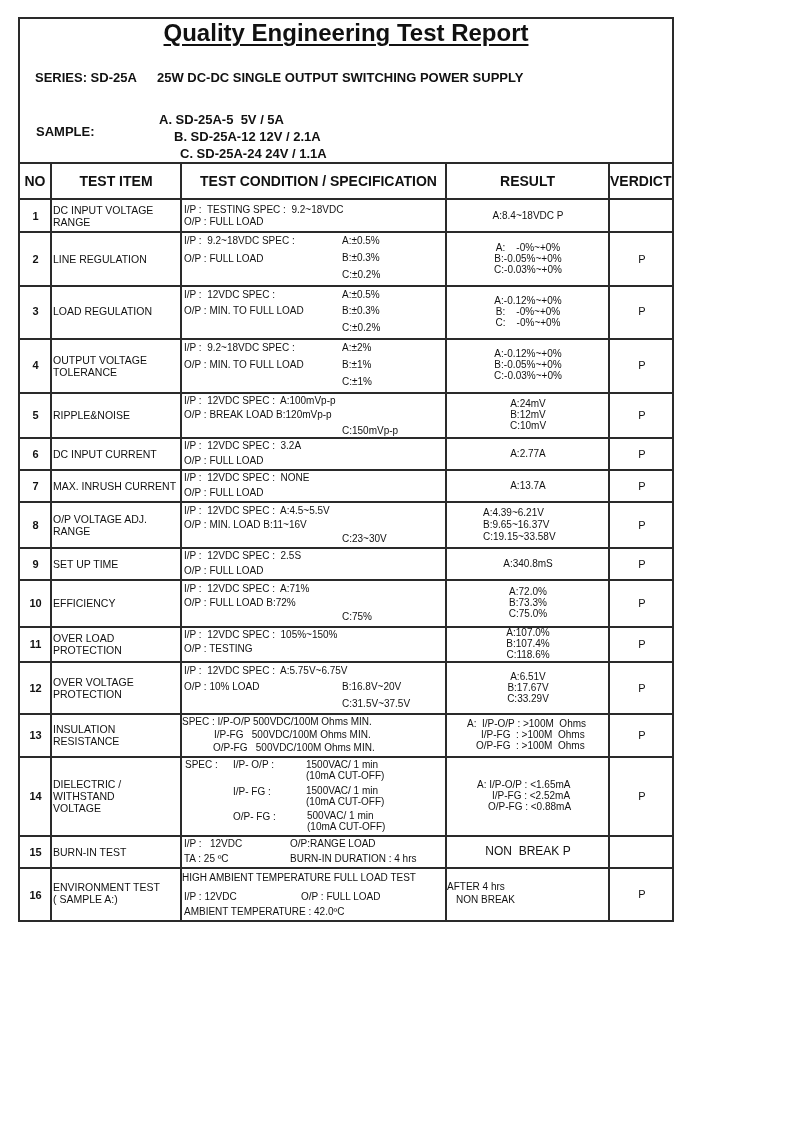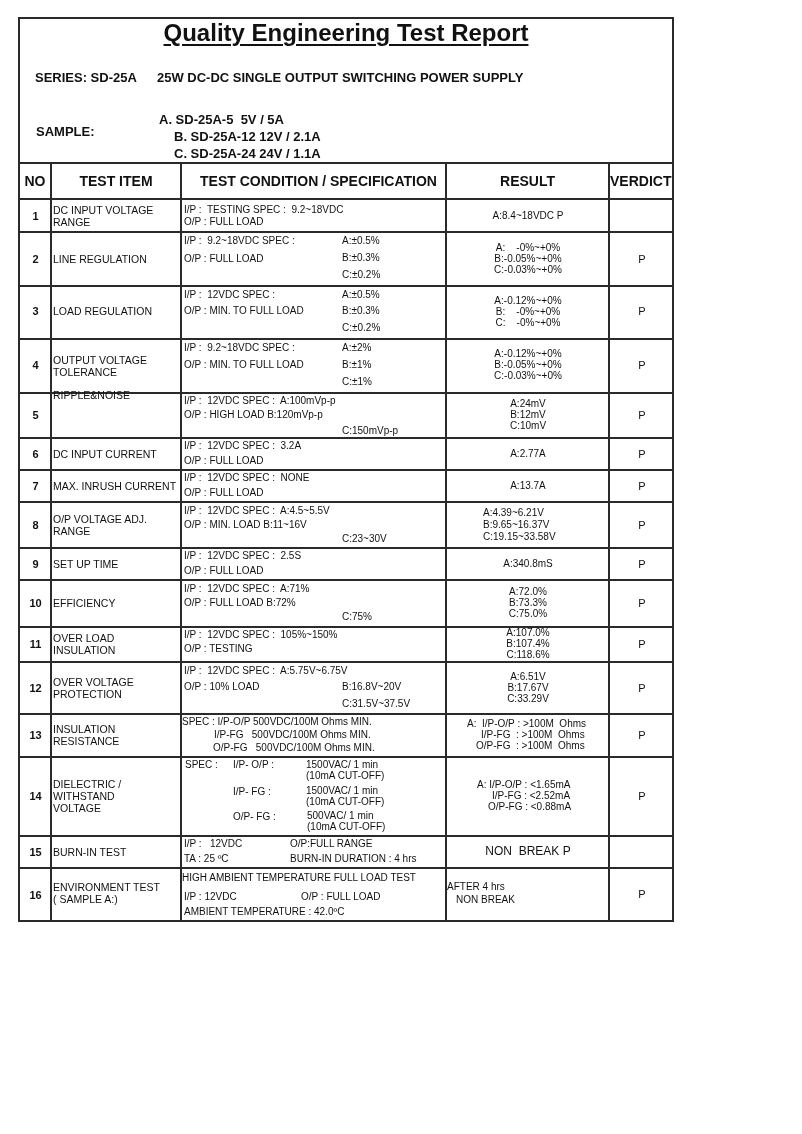--- a/index.html
+++ b/index.html
@@ -25,21 +25,21 @@
 <body>
 
 <div class="frame"></div>
 
 <div class="title"><span>Quality Engineering Test Report</span></div>
 <div class="hdr" style="left:35px;top:70px;">SERIES: SD-25A</div>
 <div class="hdr" style="left:157px;top:70px;">25W DC-DC SINGLE OUTPUT SWITCHING POWER SUPPLY</div>
 <div class="hdr" style="left:36px;top:112px;margin-top:12px;">SAMPLE:</div>
 <div class="hdr" style="left:159px;top:112px;">A. SD-25A-5  5V / 5A</div>
 <div class="hdr" style="left:174px;top:129px;">B. SD-25A-12 12V / 2.1A</div>
-<div class="hdr" style="left:174px;top:146px;">C. SD-25A-24 24V / 1.1A</div>
+<div class="hdr" style="left:180px;top:146px;">C. SD-25A-24 24V / 1.1A</div>
 
 <div class="hline" style="top:162px"></div>
 <div class="hline" style="top:198px"></div>
 <div class="hline" style="top:231px"></div>
 <div class="hline" style="top:285px"></div>
 <div class="hline" style="top:338px"></div>
 <div class="hline" style="top:392px"></div>
 <div class="hline" style="top:437px"></div>
 <div class="hline" style="top:469px"></div>
 <div class="hline" style="top:501px"></div>
@@ -101,23 +101,23 @@
 <div class="t" style="left:184px;top:359px">O/P : MIN. TO FULL LOAD</div>
 <div class="t" style="left:342px;top:342px">A:±2%</div>
 <div class="t" style="left:342px;top:359px">B:±1%</div>
 <div class="t" style="left:342px;top:376px">C:±1%</div>
 <div class="res" style="top:348px">A:-0.12%~+0%</div>
 <div class="res" style="top:359px">B:-0.05%~+0%</div>
 <div class="res" style="top:370px">C:-0.03%~+0%</div>
 <div class="verd" style="top:359px">P</div>
 
 <div class="no" style="top:409px">5</div>
-<div class="item" style="top:389px">RIPPLE&amp;NOISE</div>
+<div class="item" style="top:409px">RIPPLE&amp;NOISE</div>
 <div class="t" style="left:184px;top:395px">I/P :  12VDC SPEC :  A:100mVp-p</div>
-<div class="t" style="left:184px;top:409px">O/P : HIGH LOAD B:120mVp-p</div>
+<div class="t" style="left:184px;top:409px">O/P : BREAK LOAD B:120mVp-p</div>
 <div class="t" style="left:342px;top:425px">C:150mVp-p</div>
 <div class="res" style="top:398px">A:24mV</div>
 <div class="res" style="top:409px">B:12mV</div>
 <div class="res" style="top:420px">C:10mV</div>
 <div class="verd" style="top:409px">P</div>
 
 <div class="no" style="top:448px">6</div>
 <div class="item" style="top:448px">DC INPUT CURRENT</div>
 <div class="t" style="left:184px;top:440px">I/P :  12VDC SPEC :  3.2A</div>
 <div class="t" style="left:184px;top:455px">O/P : FULL LOAD</div>
@@ -154,21 +154,21 @@
 <div class="t" style="left:184px;top:583px">I/P :  12VDC SPEC :  A:71%</div>
 <div class="t" style="left:184px;top:597px">O/P : FULL LOAD B:72%</div>
 <div class="t" style="left:342px;top:611px">C:75%</div>
 <div class="res" style="top:586px">A:72.0%</div>
 <div class="res" style="top:597px">B:73.3%</div>
 <div class="res" style="top:608px">C:75.0%</div>
 <div class="verd" style="top:597px">P</div>
 
 <div class="no" style="top:638px">11</div>
 <div class="item" style="top:632px;white-space:pre">OVER LOAD
-INSULATION</div>
+PROTECTION</div>
 <div class="t" style="left:184px;top:629px">I/P :  12VDC SPEC :  105%~150%</div>
 <div class="t" style="left:184px;top:643px">O/P : TESTING</div>
 <div class="res" style="top:627px">A:107.0%</div>
 <div class="res" style="top:638px">B:107.4%</div>
 <div class="res" style="top:649px">C:118.6%</div>
 <div class="verd" style="top:638px">P</div>
 
 <div class="no" style="top:682px">12</div>
 <div class="item" style="top:676px;white-space:pre">OVER VOLTAGE
 PROTECTION</div>
@@ -207,21 +207,21 @@
 <div class="t" style="left:307px;top:810px">500VAC/ 1 min</div>
 <div class="t" style="left:307px;top:821px">(10mA CUT-OFF)</div>
 <div class="t" style="left:477px;top:779px">A: I/P-O/P : &lt;1.65mA</div>
 <div class="t" style="left:492px;top:790px">I/P-FG : &lt;2.52mA</div>
 <div class="t" style="left:488px;top:801px">O/P-FG : &lt;0.88mA</div>
 <div class="verd" style="top:790px">P</div>
 
 <div class="no" style="top:846px">15</div>
 <div class="item" style="top:846px">BURN-IN TEST</div>
 <div class="t" style="left:184px;top:838px">I/P :   12VDC</div>
-<div class="t" style="left:290px;top:838px">O/P:FULL RANGE</div>
+<div class="t" style="left:290px;top:838px">O/P:RANGE LOAD</div>
 <div class="t" style="left:184px;top:853px">TA : 25 ºC</div>
 <div class="t" style="left:290px;top:853px">BURN-IN DURATION : 4 hrs</div>
 <div class="res" style="top:846px;font-size:12px;white-space:pre">NON  BREAK P</div>
 
 <div class="no" style="top:889px">16</div>
 <div class="item" style="top:881px;white-space:pre">ENVIRONMENT TEST
 ( SAMPLE A:)</div>
 <div class="t" style="left:182px;top:872px">HIGH AMBIENT TEMPERATURE FULL LOAD TEST</div>
 <div class="t" style="left:184px;top:891px">I/P : 12VDC</div>
 <div class="t" style="left:301px;top:891px">O/P : FULL LOAD</div>

